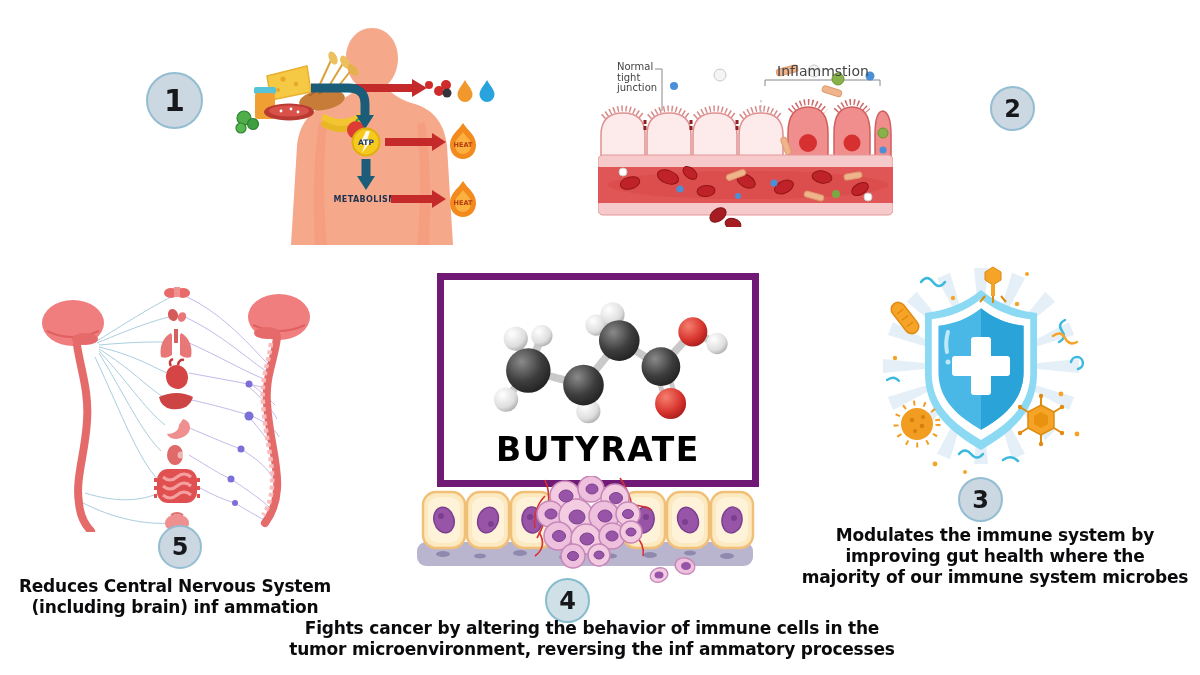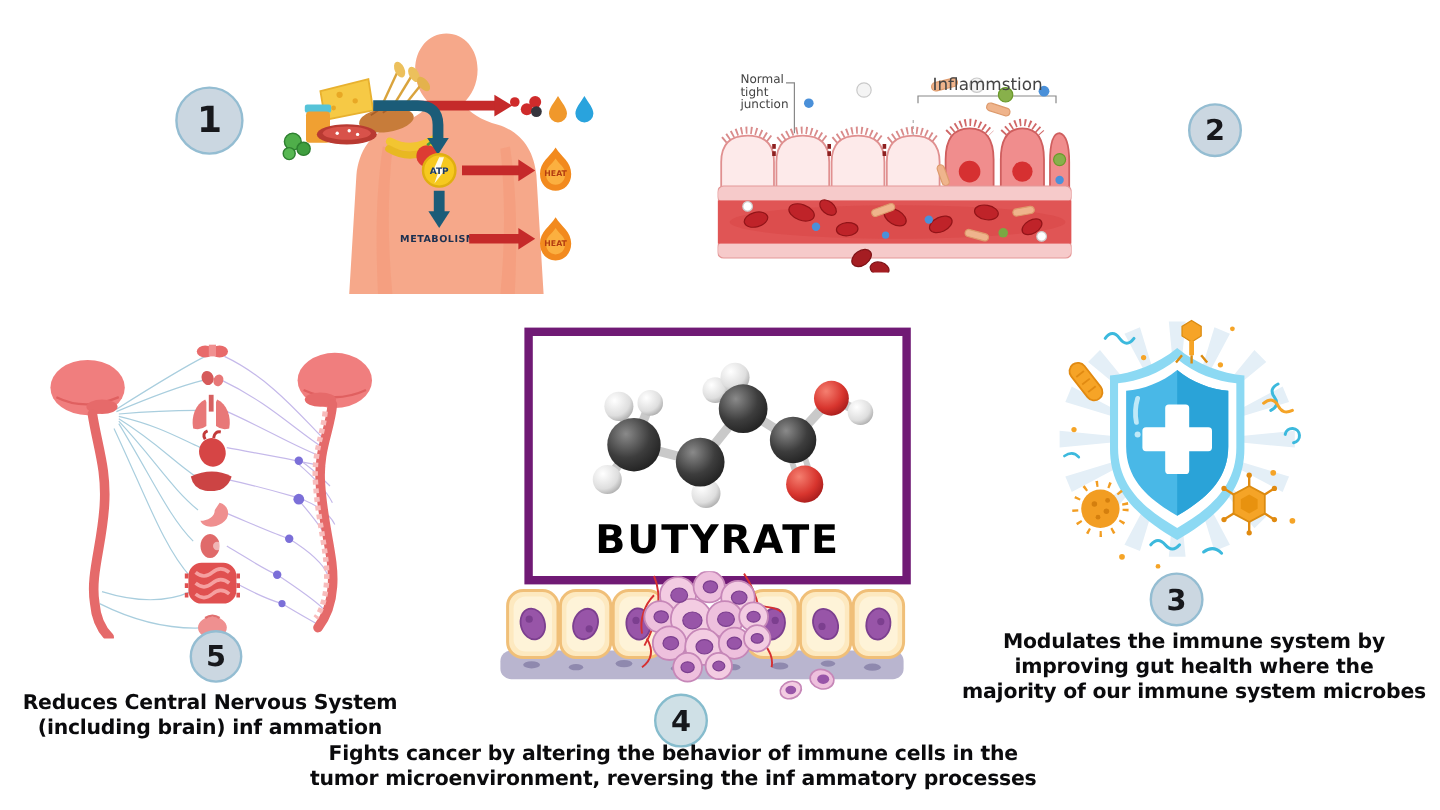--- a/index.html
+++ b/index.html
@@ -510,21 +510,21 @@
       <ellipse cx="270" cy="90" rx="10" ry="8" fill="#eec0dd" transform="rotate(15 270 90)"></ellipse>
     </g>
     <g fill="#9855a8">
       <ellipse cx="244" cy="99" rx="4.5" ry="3.5"></ellipse>
         <ellipse cx="271" cy="90" rx="5" ry="4"></ellipse>
     </g>
   </svg>
   <div class="num-circle num-sm" style="left:545px;top:578px;background:#cfe0e6;border-color:#86bccd;">
     <span>4</span>
   </div>
-  <div class="statement fs17" style="left:251px;top:618px;width:620px;">Fights cancer by altering the behavior of immune cells in the
+  <div class="statement fs17" style="left:282px;top:618px;width:620px;">Fights cancer by altering the behavior of immune cells in the
 tumor microenvironment, reversing the inf ammatory processes</div>
 
   <svg style="left:25px;top:287px;" width="300" height="245" viewBox="0 0 300 245">
 
     <g stroke="#a9cede" stroke-width="1" fill="none">
       <path d="M72,54 C110,30 130,18 146,10"></path>
       <path d="M72,56 C110,40 128,34 144,30"></path>
       <path d="M74,58 C108,55 124,55 140,55"></path>
       <path d="M74,60 C108,68 124,78 142,86"></path>
       <path d="M74,62 C106,82 120,98 138,110"></path>

